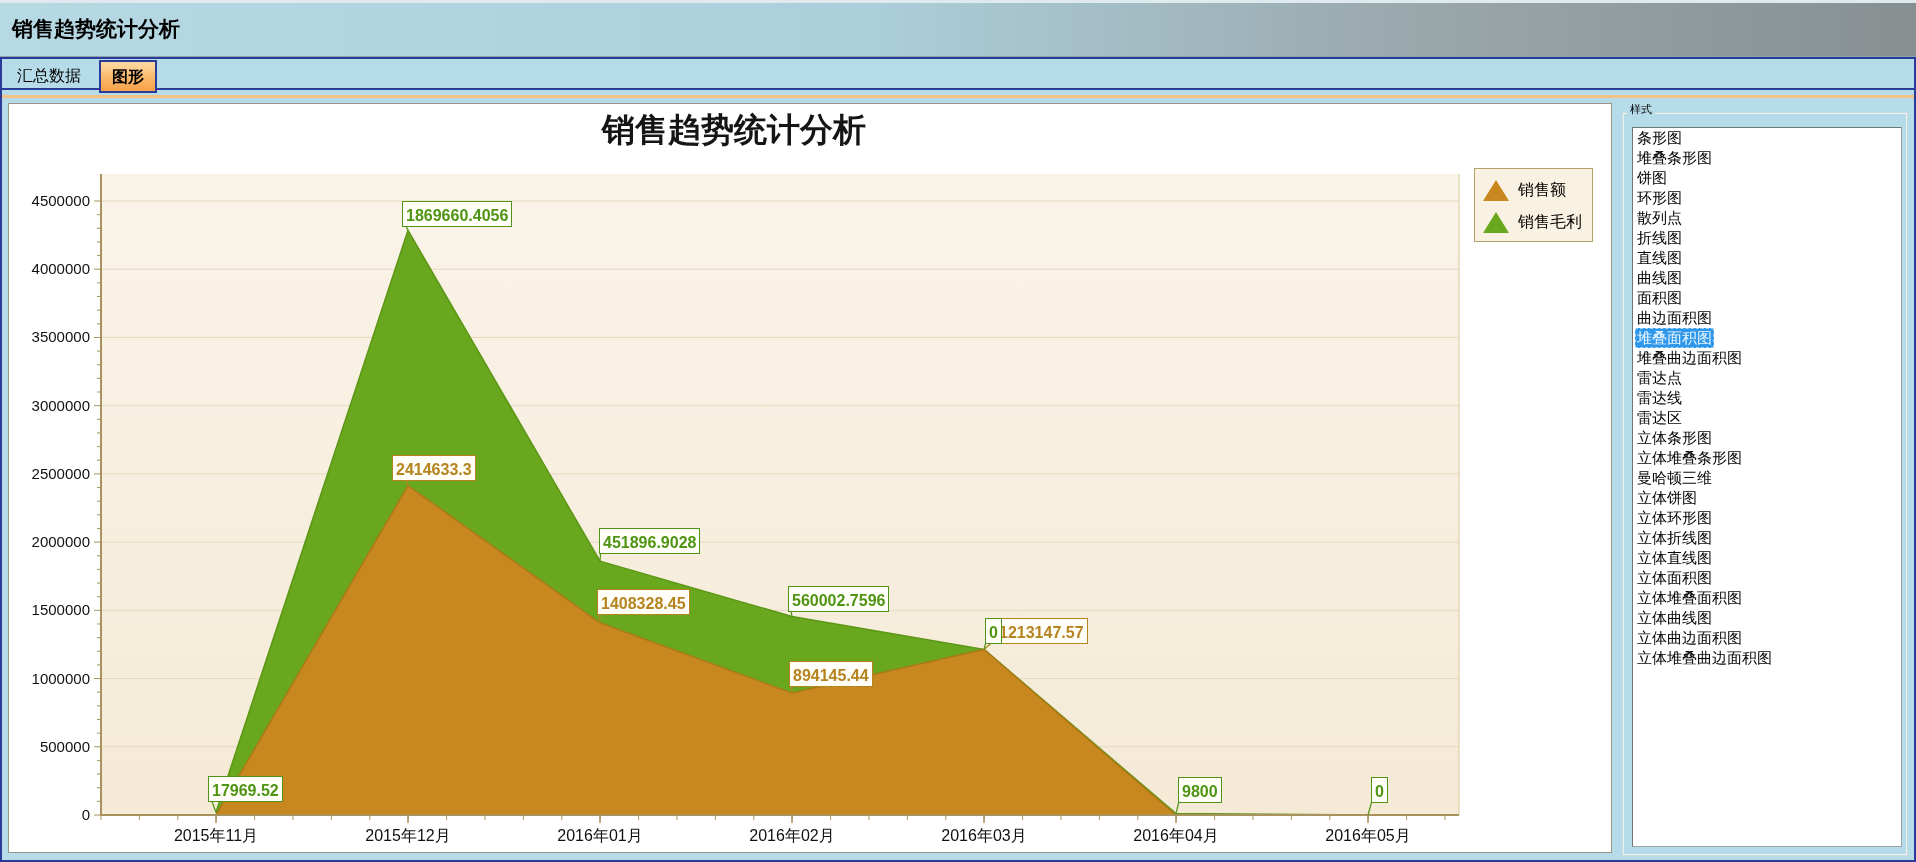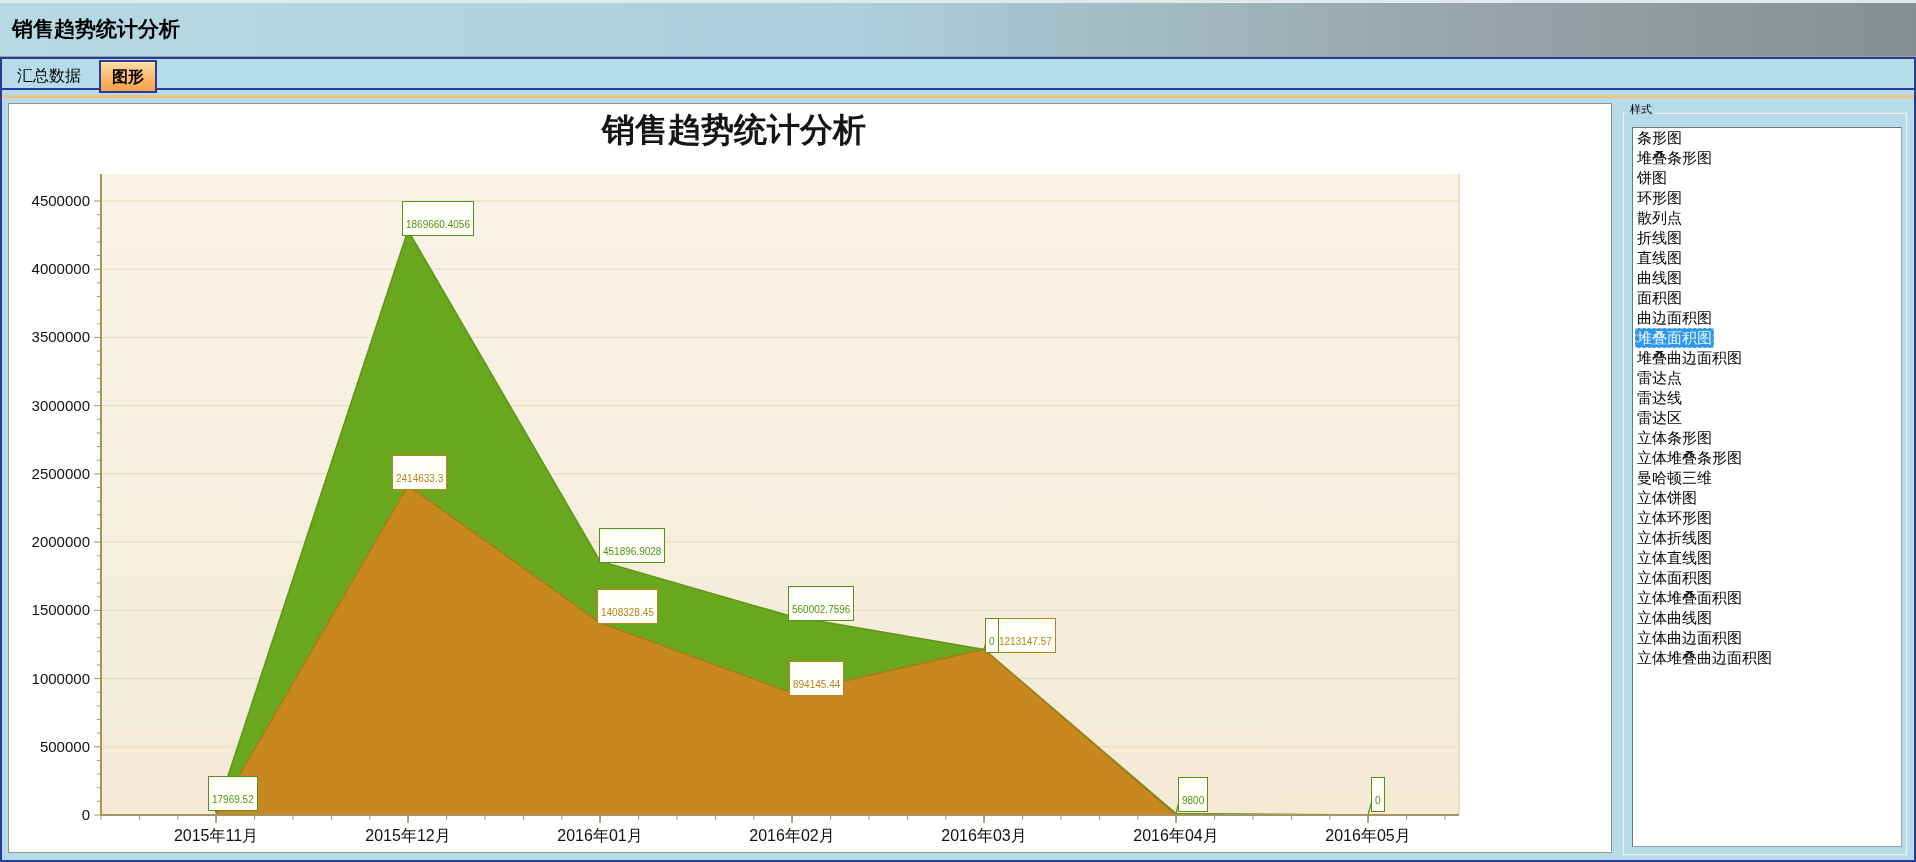--- a/index.html
+++ b/index.html
@@ -34,22 +34,22 @@
   .legend{position:absolute;left:1465px;top:64px;background:#f9f1e1;border:1px solid #b3a06b;
     padding:5px 10px 3px 8px;}
   .legend-row{display:flex;align-items:center;height:32px;}
   .tri{width:0;height:0;border-left:13px solid transparent;border-right:13px solid transparent;
     border-bottom:21px solid #000;margin-right:9px;flex:none;}
   .tri.s0{border-bottom-color:#c8881f;}
   .tri.s1{border-bottom-color:#69a81e;}
   .legend-row .lname{font-size:16px;color:#000;white-space:nowrap;}
 
   
-  .dlabel{position:absolute;background:#fffef8;border:1px solid;padding:14px 3px 2px 3px;
-    font-size:10px;line-height:17px;white-space:nowrap;}
+  .dlabel{position:absolute;background:#fffef8;border:1px solid;padding:5px 3px 2px 3px;
+    font-size:16px;line-height:17px;white-space:nowrap;font-weight:bold;}
   .dlabel.s0{color:#b5841e;border-color:#b5841e;}
   .dlabel.s1{color:#4f9413;border-color:#4f9413;}
 
   
   .style-group{position:absolute;left:1622px;top:112px;width:284px;height:742px;
     border:1px solid #cfd8dc;box-shadow:inset 0 0 0 1px #e9f2f5;z-index:2;}
   .style-label{position:absolute;left:1627px;top:102px;font-size:11px;color:#000;
     background:#b6dcea;padding:0 3px;z-index:3;}
   .listbox{position:absolute;left:1632px;top:127px;width:268px;height:718px;background:#fff;
     border:1px solid #9ba0a5;border-top-color:#70767c;border-left-color:#70767c;
@@ -212,20 +212,30 @@
         <line x1="591" y1="518.8414070444445" x2="590" y2="505" stroke="#b5841e" stroke-width="1.2"></line>
         <line x1="783" y1="512.5895567656889" x2="781" y2="502" stroke="#4f9413" stroke-width="1.2"></line>
         <line x1="783" y1="588.9988221866666" x2="782" y2="577" stroke="#b5841e" stroke-width="1.2"></line>
         <line x1="975" y1="545.4727537822222" x2="988" y2="534" stroke="#b5841e" stroke-width="1.2"></line>
         <line x1="975" y1="545.4727537822222" x2="978" y2="534" stroke="#4f9413" stroke-width="1.2"></line>
         <line x1="1167" y1="709.6628444444444" x2="1171" y2="693" stroke="#4f9413" stroke-width="1.2"></line>
         <line x1="1359" y1="711" x2="1364" y2="693" stroke="#4f9413" stroke-width="1.2"></line>
       </svg>
     <div class="chart-title">销售趋势统计分析</div>
 
+    <div class="legend">
+      <div class="legend-row">
+        <span class="tri s0"></span>
+        <span class="lname">销售额</span>
+      </div>
+      <div class="legend-row">
+        <span class="tri s1"></span>
+        <span class="lname">销售毛利</span>
+      </div>
+    </div>
 
   <div class="dlabel s1" style="left: 199px; top: 672px;">17969.52</div>
       <div class="dlabel s1" style="left: 393px; top: 97px;">1869660.4056</div>
       <div class="dlabel s0" style="left: 383px; top: 351px;">2414633.3</div>
       <div class="dlabel s1" style="left: 590px; top: 424px;">451896.9028</div>
       <div class="dlabel s0" style="left: 588px; top: 485px;">1408328.45</div>
       <div class="dlabel s1" style="left: 779px; top: 482px;">560002.7596</div>
       <div class="dlabel s0" style="left: 780px; top: 557px;">894145.44</div>
       <div class="dlabel s0" style="left: 986px; top: 514px;">1213147.57</div>
       <div class="dlabel s1" style="left: 976px; top: 514px;">0</div>

